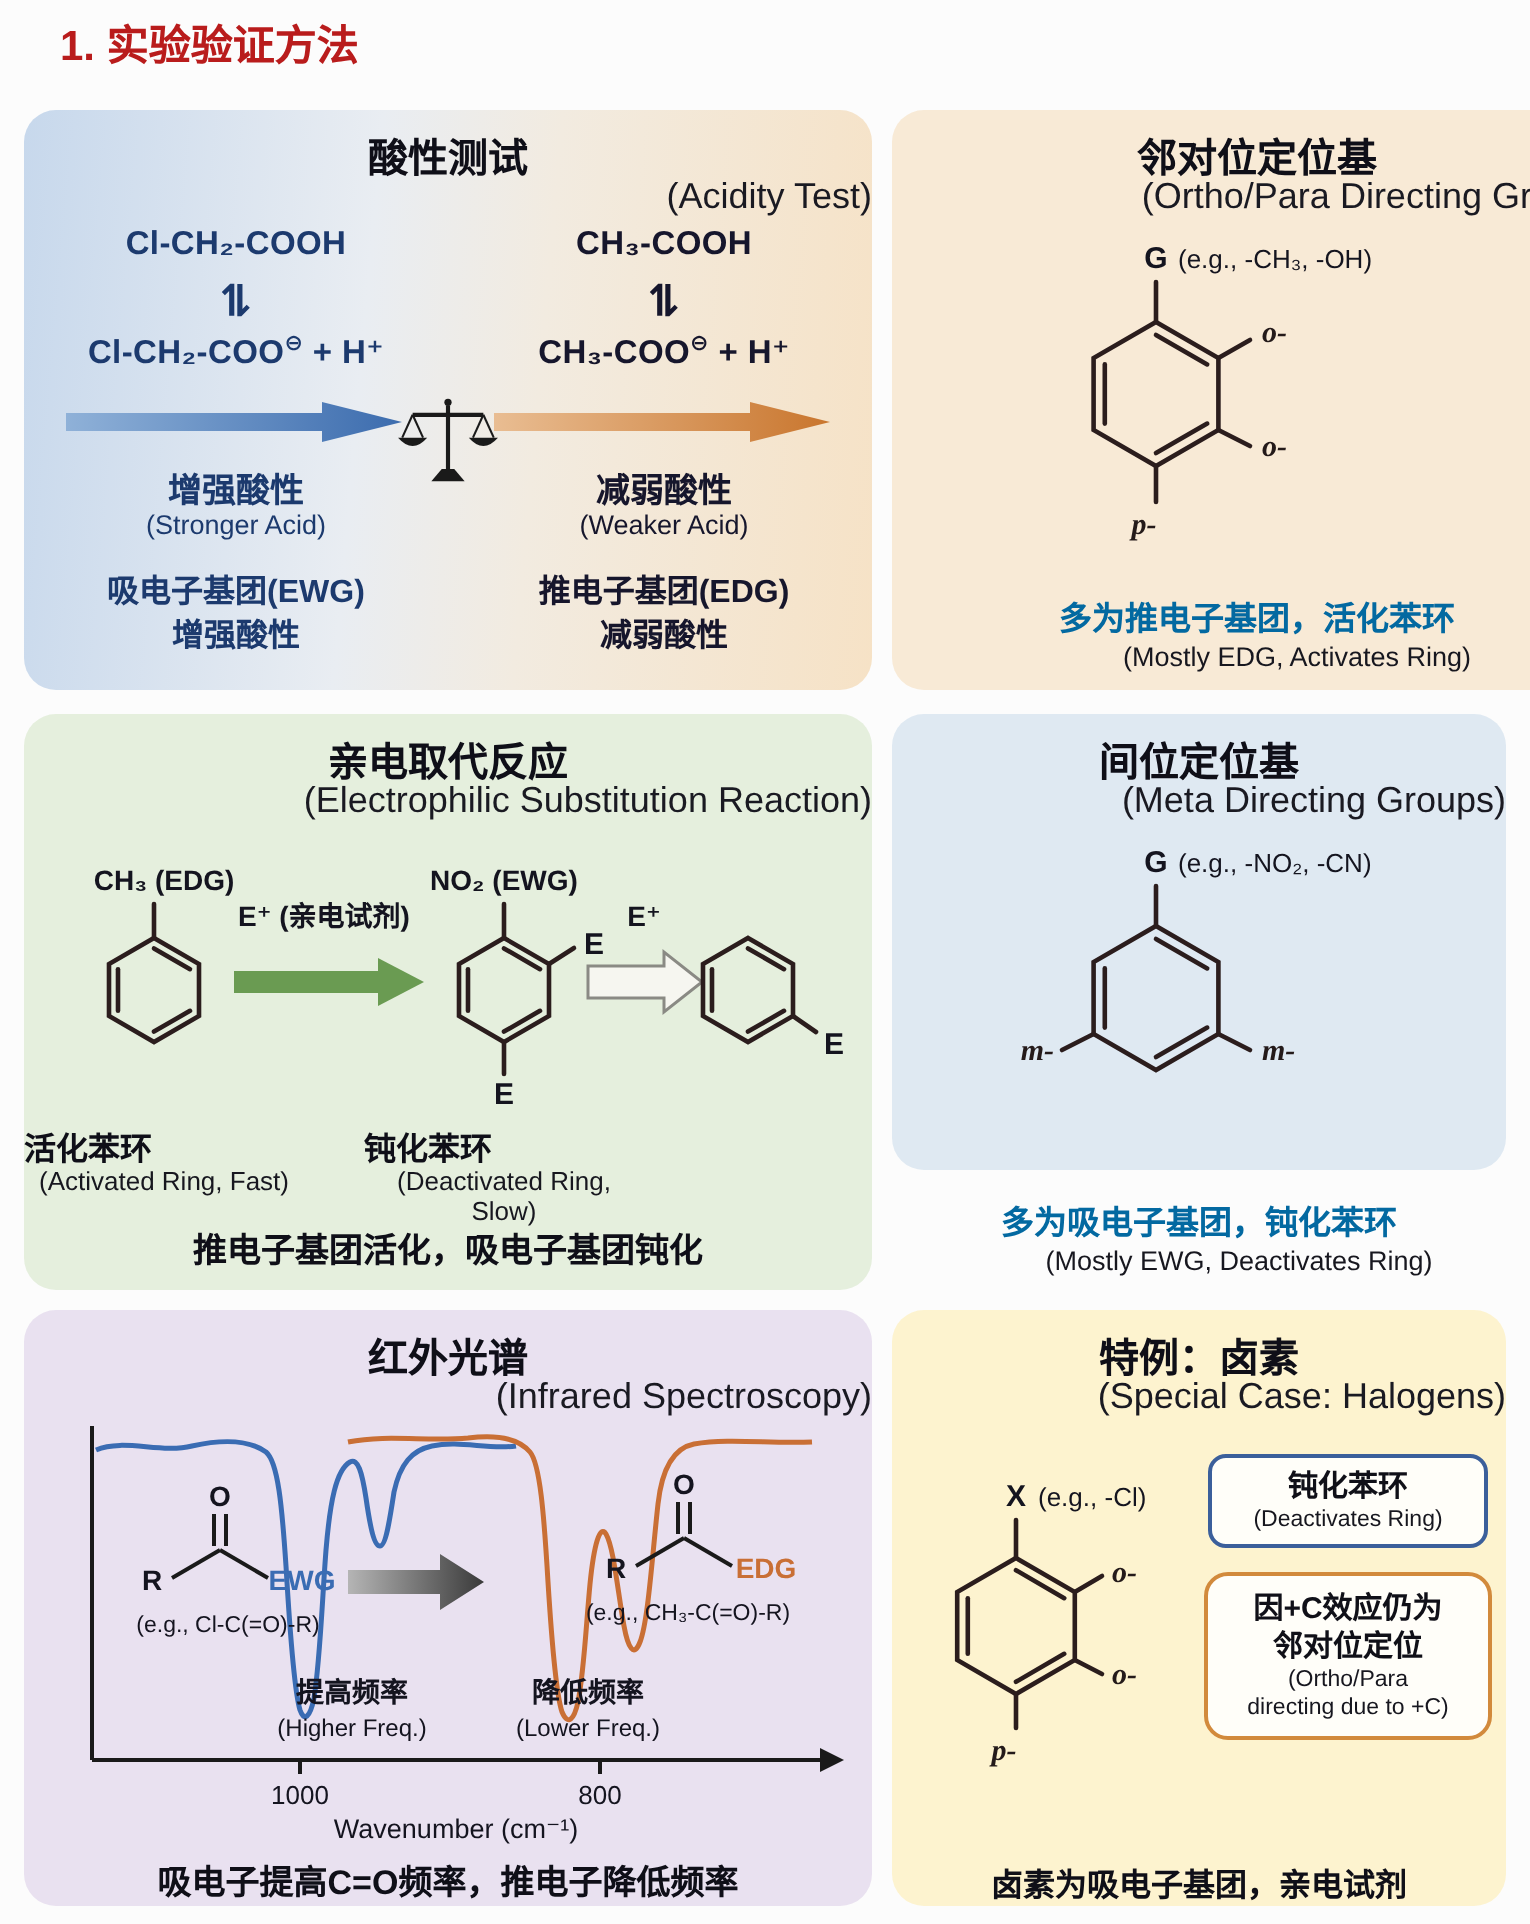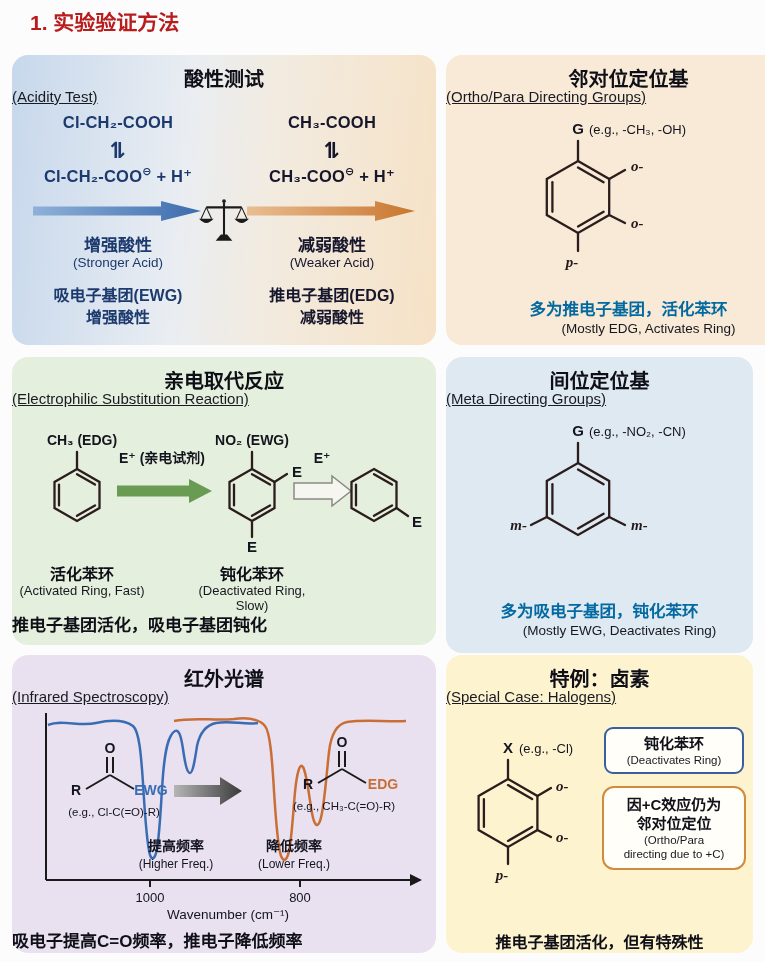--- a/index.html
+++ b/index.html
@@ -11,53 +11,53 @@
     color:#14141f;
   }
   .page { position:absolute; inset:0; }
 
   .col-header { position:absolute; top:6px; font-size:21px; font-weight:700; color:#b91c1c; }
   .col-header.left  { left:30px; }
   .col-header.right { left:455px; }
 
   .panel { position:absolute; border-radius:16px; }
   .p-title { position:absolute; top:8px; left:0; right:0; text-align:center; font-size:20px; font-weight:700; color:#0f0f18; }
-  .p-sub   { position:absolute; top:33px; left:0; right:0; text-align:left; font-size:15px; color:#1a1a22;text-decoration:underline; }
+  .p-sub   { position:absolute; top:33px; left:0; right:0; text-align:right; font-size:18px; color:#1a1a22; }
 
   #panel-acidity { left:12px; top:55px; width:424px; height:290px;
     background:linear-gradient(95deg, var(--panel-acidity-l) 0%, #e9edf2 40%, #f2ebe0 60%, var(--panel-acidity-r) 100%); }
   #panel-substitution { left:12px; top:357px; width:424px; height:288px; background:var(--panel-substitution); }
   #panel-ir { left:12px; top:655px; width:424px; height:298px; background:var(--panel-ir); }
   #panel-ortho { left:446px; top:55px; width:365px; height:290px; background:var(--panel-ortho); }
-  #panel-meta { left:446px; top:357px; width:307px; height:296px; background:var(--panel-meta); }
+  #panel-meta { left:446px; top:357px; width:307px; height:228px; background:var(--panel-meta); }
   #panel-halogen { left:446px; top:655px; width:307px; height:298px; background:var(--panel-halogen); }
 
   
   .acid-col { position:absolute; top:58px; width:196px; display:flex; flex-direction:column; align-items:center; }
   .acid-col.ewg { left:8px;  color:var(--navy); }
   .acid-col.edg { left:222px; color:var(--dark); }
   .formula { font-size:16.5px; font-weight:700; letter-spacing:.2px; height:22px; white-space:pre; }
   .formula sup { font-size:11px; }
   .eq-sym { height:30px; display:flex; align-items:center; justify-content:center; }
   .eq-sym span { display:inline-block; transform:rotate(90deg); font-size:22px; font-weight:700; }
   .acid-arrow { width:170px; height:22px; margin:13px 0 9px; }
   .effect-cn { font-size:17px; font-weight:700; height:24px; }
   .effect-en { font-size:13.5px; height:20px; }
   .group-cn  { font-size:16px; font-weight:700; height:22px; }
   .group-cn.first { margin-top:7px; }
   .balance { position:absolute; left:186px; top:138px; width:52px; height:60px; }
 
   
   .rxn-svg { position:absolute; left:10px; top:50px; width:404px; height:150px; }
-  .ring-caption-cn { position:absolute; top:204px; font-size:16px; font-weight:700; text-align:center; color:#0f0f18; }
+  .ring-caption-cn { position:absolute; top:204px; font-size:16px; font-weight:700; color:#0f0f18; }
   .ring-caption-en { position:absolute; top:226px; font-size:13px; text-align:center; color:#17171f; }
   #cap1-cn,#cap1-en { left:0;   width:140px; }
   #cap2-cn,#cap2-en { left:170; width:140px; }
   #cap2-cn,#cap2-en { left:170px; }
-  .panel-bottom { position:absolute; left:0; right:0; font-weight:700; font-size:17px; color:#0f0f18; }
+  .panel-bottom { position:absolute; left:0; right:0; text-align:center; font-weight:700; font-size:17px; color:#0f0f18; }
   #panel-substitution .panel-bottom { top:254px; }
   #panel-ir .panel-bottom { top:272px; }
 
   
   .ir-svg { position:absolute; left:10px; top:50px; width:404px; height:218px; }
 
   
   .ring-svg { position:absolute; left:38px; top:52px; width:230px; height:190px; }
   .bottom-cn { position:absolute; top:241px; left:0; right:0; text-align:center; font-size:16.5px; font-weight:700; color:#0369a1; }
   .bottom-en { position:absolute; top:266px; left:0; right:0; text-align:center; font-size:13.5px; color:#17171f;padding-left:40px; }
@@ -356,16 +356,16 @@
       <div class="box-en">(Deactivates Ring)</div>
     </div>
 
     <div class="note-box" id="box-ortho">
       <div class="box-cn">因+C效应仍为</div>
       <div class="box-cn">邻对位定位</div>
       <div class="box-en">(Ortho/Para</div>
       <div class="box-en">directing due to +C)</div>
     </div>
 
-    <div class="hal-bottom">推电子基团活化，但有特殊性</div>
+    <div class="hal-bottom">卤素为吸电子基团，亲电试剂</div>
   </section>
 
 </div>
 
 </body></html>

